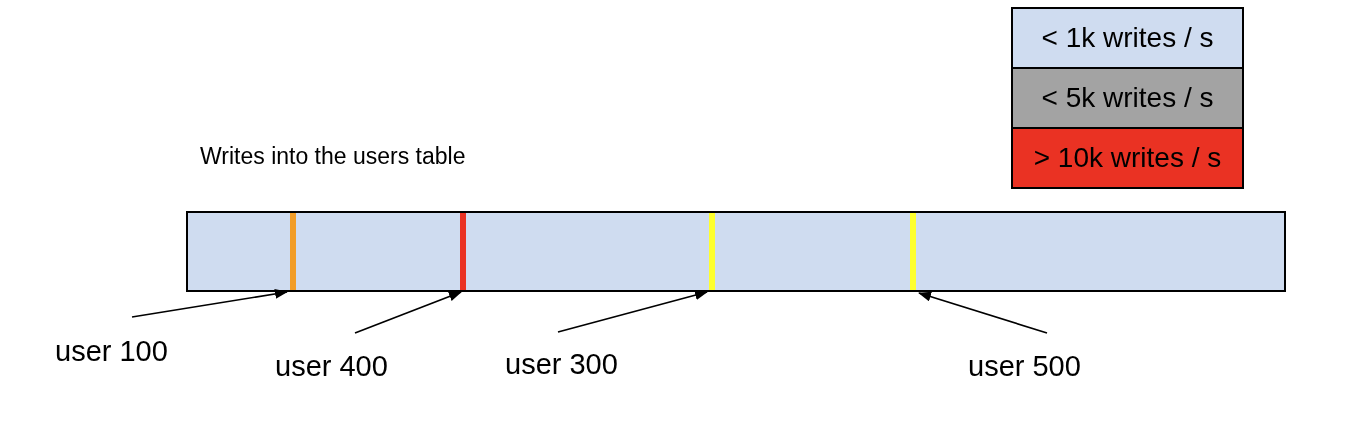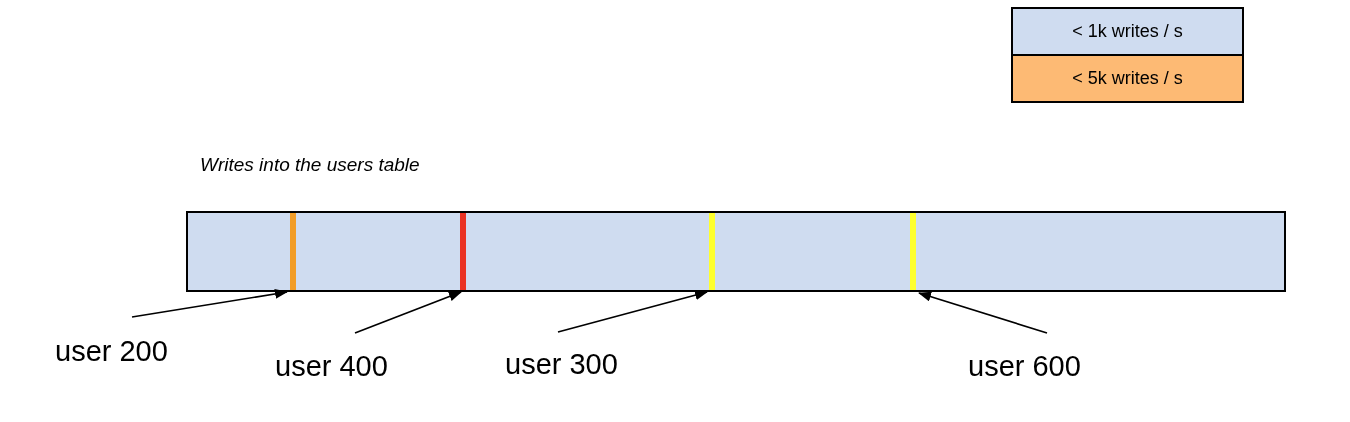--- a/index.html
+++ b/index.html
@@ -6,31 +6,31 @@
   html, body { background: #ffffff; }
   body {
     width: 1350px; height: 422px;
     position: relative; overflow: hidden;
     font-family: "Liberation Sans", sans-serif;
     color: #000;
   }
   .canvas { position: absolute; left: 0; top: 0; width: 1350px; height: 422px; }
 
   .title {
-    position: absolute; left: 200px; top: 155px;
-    font-size: 19px; line-height: 1.1; white-space: nowrap; font-style: italic;
+    position: absolute; left: 200px; top: 144px;
+    font-size: 23px; line-height: 1.1; white-space: nowrap;
   }
 
   .legend {
     position: absolute; left: 1011px; top: 7px; width: 233px;
   }
   .legend-row {
-    height: 49px; border: 2px solid #000; margin-top: -2px;
+    height: 62px; border: 2px solid #000; margin-top: -2px;
     display: flex; align-items: center; justify-content: center;
-    font-size: 18px; white-space: nowrap;
+    font-size: 28px; white-space: nowrap;
   }
   .legend-row:first-child { margin-top: 0; }
 
   .bar {
     position: absolute; left: 186px; top: 211px;
     width: 1100px; height: 81px;
     border: 2px solid #000;
   }
   .marker { position: absolute; top: 0; bottom: 0; width: 6px; }
   .marker-100 { left: 102px; }
@@ -53,22 +53,25 @@
 <body>
 
 <div class="canvas">
 
   <div class="title">Writes into the users table</div>
 
   <div class="legend">
     <div class="legend-row" style="background-color: rgb(207, 220, 240);">
       <span>&lt; 1k writes / s</span>
     </div>
-    <div class="legend-row" style="background-color: #fdba74;">
+    <div class="legend-row" style="background-color: #a3a3a3;">
       <span>&lt; 5k writes / s</span>
+    </div>
+    <div class="legend-row" style="background-color: rgb(234, 50, 35);">
+      <span>&gt; 10k writes / s</span>
     </div>
   </div>
 
   <div class="bar" style="background-color: rgb(207, 220, 240);">
     <div class="marker marker-100" style="background-color: rgb(242, 157, 40);"></div>
     <div class="marker marker-200" style="background-color: rgb(234, 50, 35);"></div>
     <div class="marker marker-300" style="background-color: rgb(254, 255, 46);"></div>
     <div class="marker marker-400" style="background-color: rgb(254, 255, 46);"></div>
   </div>
 
@@ -77,18 +80,18 @@
       <marker id="arrowhead" markerWidth="14" markerHeight="12" refX="12" refY="5" orient="auto" markerUnits="userSpaceOnUse">
         <path d="M0,0 L13,5 L0,10 z" fill="#000"></path>
       </marker>
     </defs>
     <line x1="132" y1="317" x2="287" y2="292" marker-end="url(#arrowhead)"></line>
     <line x1="355" y1="333" x2="461" y2="292" marker-end="url(#arrowhead)"></line>
     <line x1="558" y1="332" x2="707" y2="292" marker-end="url(#arrowhead)"></line>
     <line x1="1047" y1="333" x2="919" y2="293" marker-end="url(#arrowhead)"></line>
   </svg>
 
-  <div class="user-label label-100">user 200</div>
+  <div class="user-label label-100">user 100</div>
   <div class="user-label label-200">user 400</div>
   <div class="user-label label-300">user 300</div>
-  <div class="user-label label-400">user 600</div>
+  <div class="user-label label-400">user 500</div>
 
 </div>
 
 </body></html>

